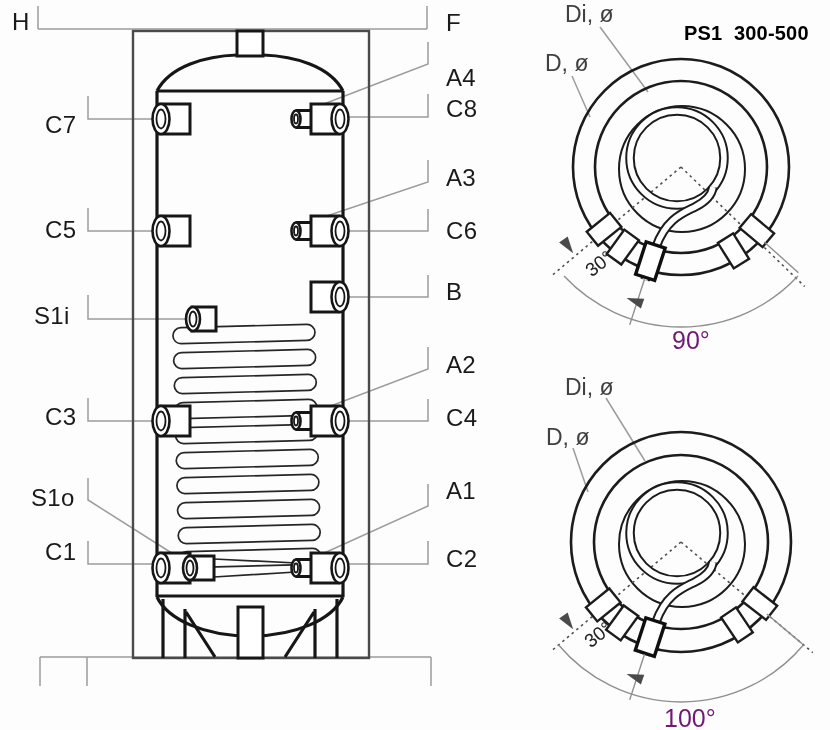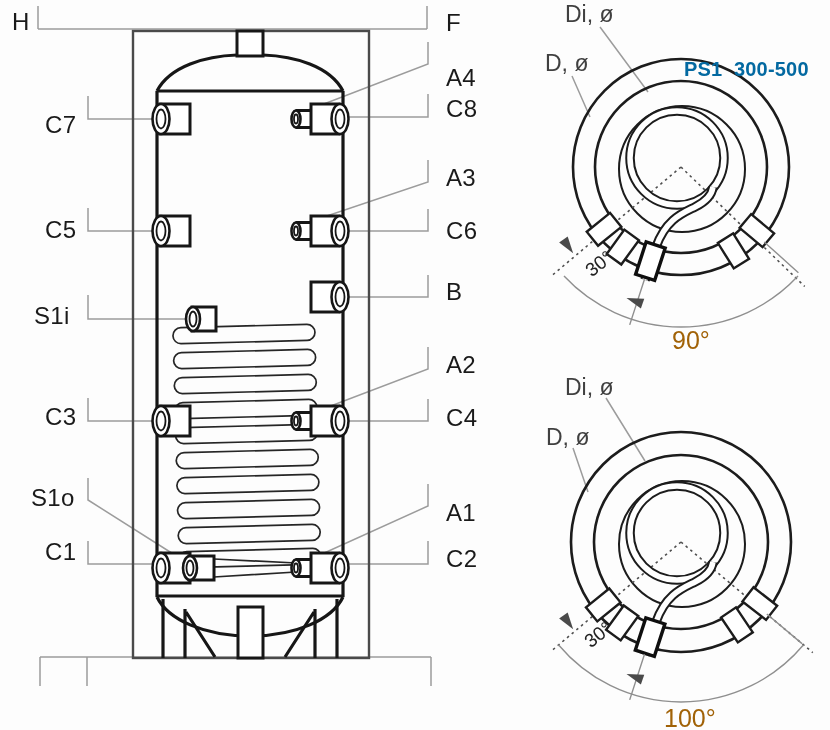--- a/index.html
+++ b/index.html
@@ -1,26 +1,26 @@
 <!DOCTYPE html>
 <html><head>
 <meta charset="utf-8">
 <style>
   html,body{margin:0;padding:0;background:#ffffff;}
   #stage{position:relative;width:830px;height:730px;background:#fdfdfd;overflow:hidden;
          font-family:"Liberation Sans",sans-serif;}
   #artwork{position:absolute;left:0;top:0;}
   .lbl{position:absolute;font:400 24px "Liberation Sans",sans-serif;color:#1a1a1a;
        letter-spacing:.3px;white-space:nowrap;}
-  .ttl{position:absolute;font:700 20px "Liberation Sans",sans-serif;color:#0369a1;
-       white-space:pre;letter-spacing:.2px;margin-top:36px;}
+  .ttl{position:absolute;font:700 20px "Liberation Sans",sans-serif;color:#000000;
+       white-space:pre;letter-spacing:.2px;}
   .dia{position:absolute;font:400 23px "Liberation Sans",sans-serif;color:#404040;white-space:nowrap;}
   .deg-small{position:absolute;font:400 19px "Liberation Sans",sans-serif;color:#222;
        transform:rotate(-38deg);transform-origin:50% 50%;}
-  .deg-big{position:absolute;font:400 25px "Liberation Sans",sans-serif;color:#a16207;}
+  .deg-big{position:absolute;font:400 25px "Liberation Sans",sans-serif;color:#701a75;}
   
   .ln{fill:none;stroke:#1c1c1c;stroke-width:2.6;}
   .ln2{fill:none;stroke:#1c1c1c;stroke-width:2;}
   .dotted{fill:none;stroke:#4f4f4f;stroke-width:1.6;stroke-dasharray:2.5 3.6;}
   .stub{fill:#fff;stroke:#1c1c1c;stroke-width:2.4;}
   .stubBold{fill:#fff;stroke:#0f0f0f;stroke-width:3.4;}
   .tubeA{fill:none;stroke:#1c1c1c;stroke-width:9.5;}
   .tubeB{fill:none;stroke:#fff;stroke-width:5.5;}
   .thin{fill:none;stroke:#8f8f8f;stroke-width:1.4;}
   .leader{fill:none;stroke:#9c9c9c;stroke-width:1.5;}
@@ -257,21 +257,21 @@
   <div class="lbl" style="left:45px;top:538px">C1</div>
 
   <div class="lbl" style="left:446px;top:9px">F</div>
   <div class="lbl" style="left:446px;top:64px">A4</div>
   <div class="lbl" style="left:446px;top:95px">C8</div>
   <div class="lbl" style="left:446px;top:164px">A3</div>
   <div class="lbl" style="left:446px;top:217px">C6</div>
   <div class="lbl" style="left:446px;top:278px">B</div>
   <div class="lbl" style="left:446px;top:351px">A2</div>
   <div class="lbl" style="left:446px;top:404px">C4</div>
-  <div class="lbl" style="left:446px;top:499px">A1</div>
+  <div class="lbl" style="left:446px;top:477px">A1</div>
   <div class="lbl" style="left:446px;top:545px">C2</div>
 
   <div class="dia" style="left:565px;top:1px">Di, ø</div>
   <div class="ttl" style="left:684px;top:22px">PS1  300-500</div>
   <div class="dia" style="left:545px;top:50px">D, ø</div>
   <div class="deg-small" style="left:585px;top:253px">30°</div>
   <div class="deg-big" style="left:672px;top:326px">90°</div>
 
   <div class="dia" style="left:565px;top:374px">Di, ø</div>
   <div class="dia" style="left:546px;top:424px">D, ø</div>

